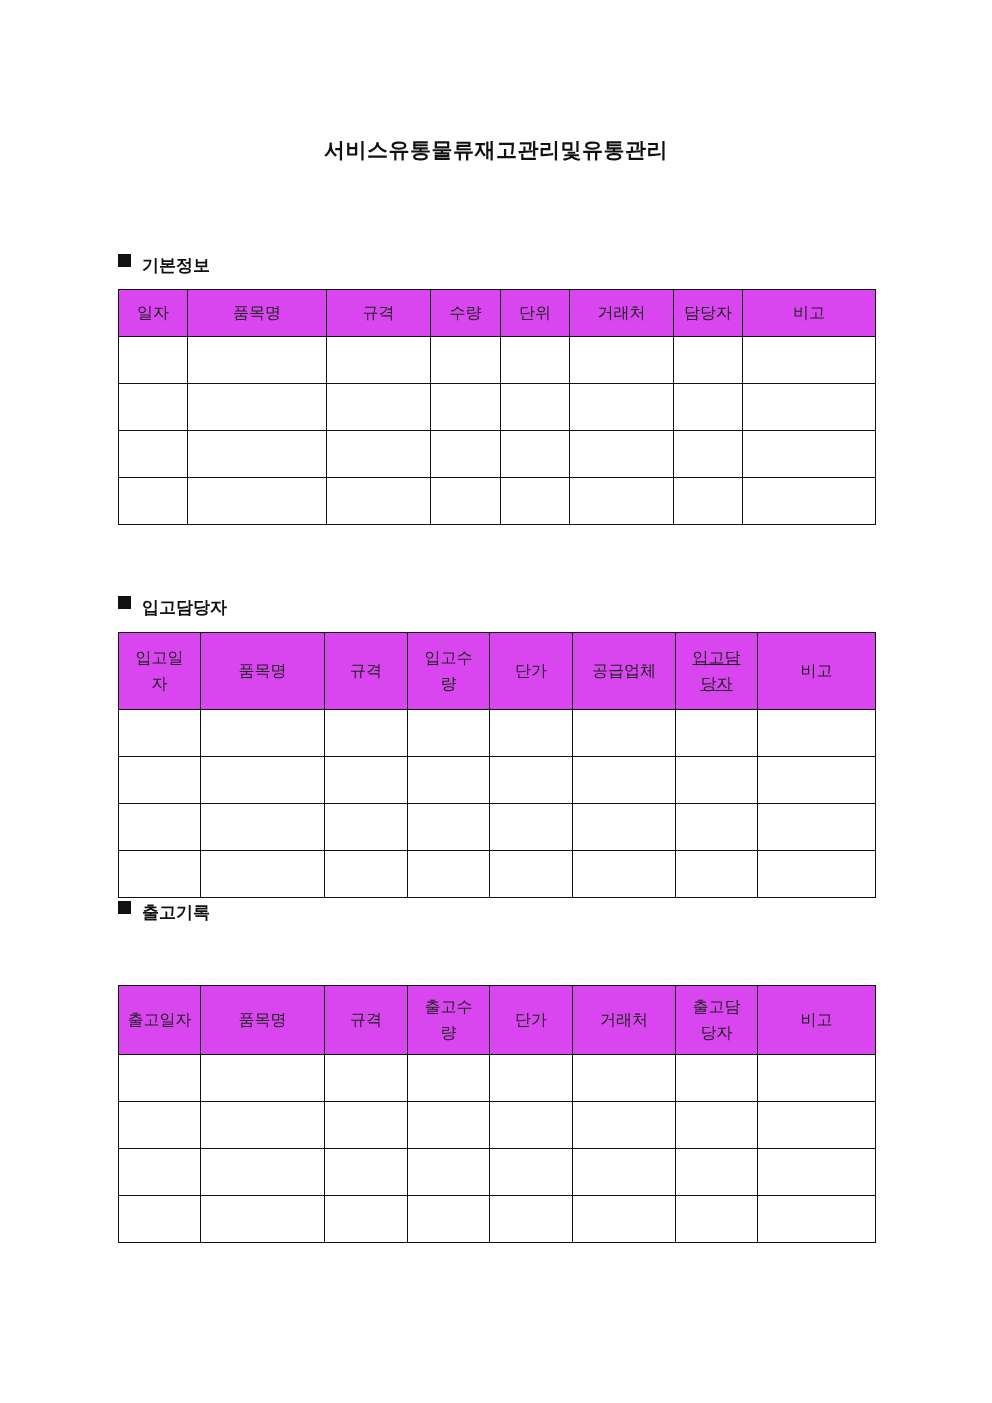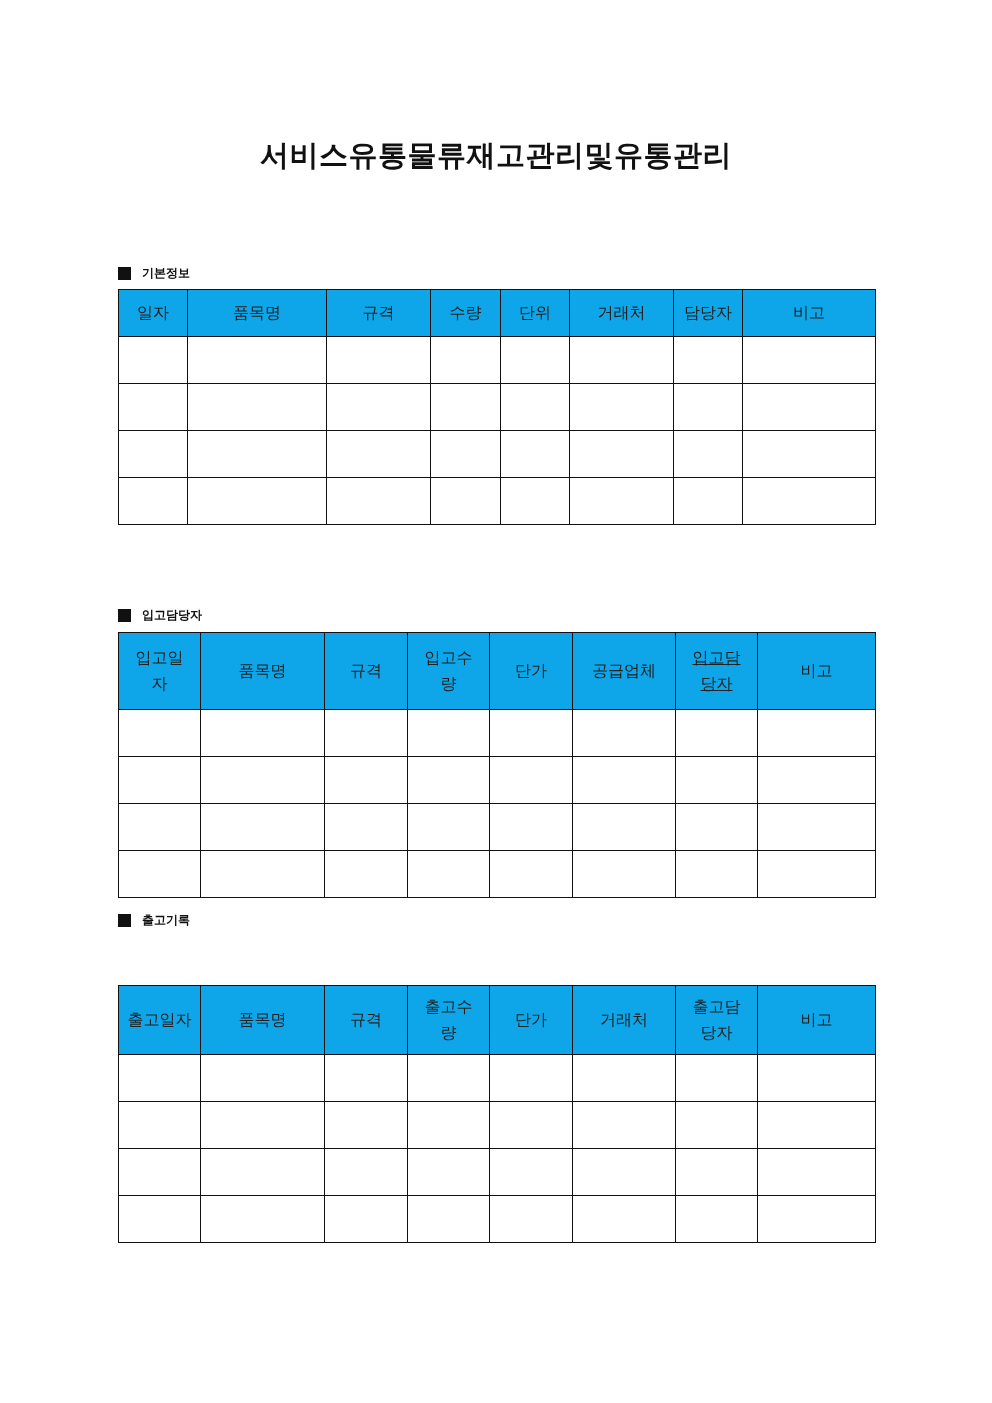--- a/index.html
+++ b/index.html
@@ -2,38 +2,38 @@
 <html><head>
 <meta charset="utf-8">
 <style>
   html, body { margin: 0; padding: 0; background: #ffffff; }
   body {
     width: 992px; height: 1403px; position: relative; overflow: hidden;
     font-family: "DejaVu Sans", "Liberation Sans", sans-serif; color: #111;
   }
   .title {
     position: absolute; left: 0; top: 136px; width: 992px; text-align: center;
-    font-size: 29px; font-weight: bold; letter-spacing: 0.5px; color: #111;
+    font-size: 21px; font-weight: bold; letter-spacing: 0.5px; color: #111;
   }
   .section-heading {
-    position: absolute; left: 118px; font-size: 12px; font-weight: bold;
-    display: flex; align-items: center; color: #111; margin-top: 11px;
+    position: absolute; left: 118px; font-size: 17px; font-weight: bold;
+    display: flex; align-items: flex-start; color: #111;
   }
   .section-heading .sq {
     display: inline-block; width: 13px; height: 13px; background: #111; margin-right: 11px;
   }
   table.grid {
     position: absolute; left: 118px; width: 757px; border-collapse: collapse;
     table-layout: fixed;
   }
   table.grid td, table.grid th {
     border: 1.5px solid #111; padding: 0; text-align: center; vertical-align: middle;
     font-weight: normal; font-size: 16px; color: #222; line-height: 26px;
   }
-  table.grid th { background: #0ea5e9; }
+  table.grid th { background: #d946ef; }
   table.grid.t1 thead tr { height: 47px; }
   table.grid.t2 thead tr, table.grid.t3 thead tr { height: 51px; }
   table.grid tbody tr { height: 47px; }
 </style>
 </head>
 <body>
 
 <div class="title">서비스유통물류재고관리및유통관리</div>
 
 <div class="section-heading" style="top:254px;">

